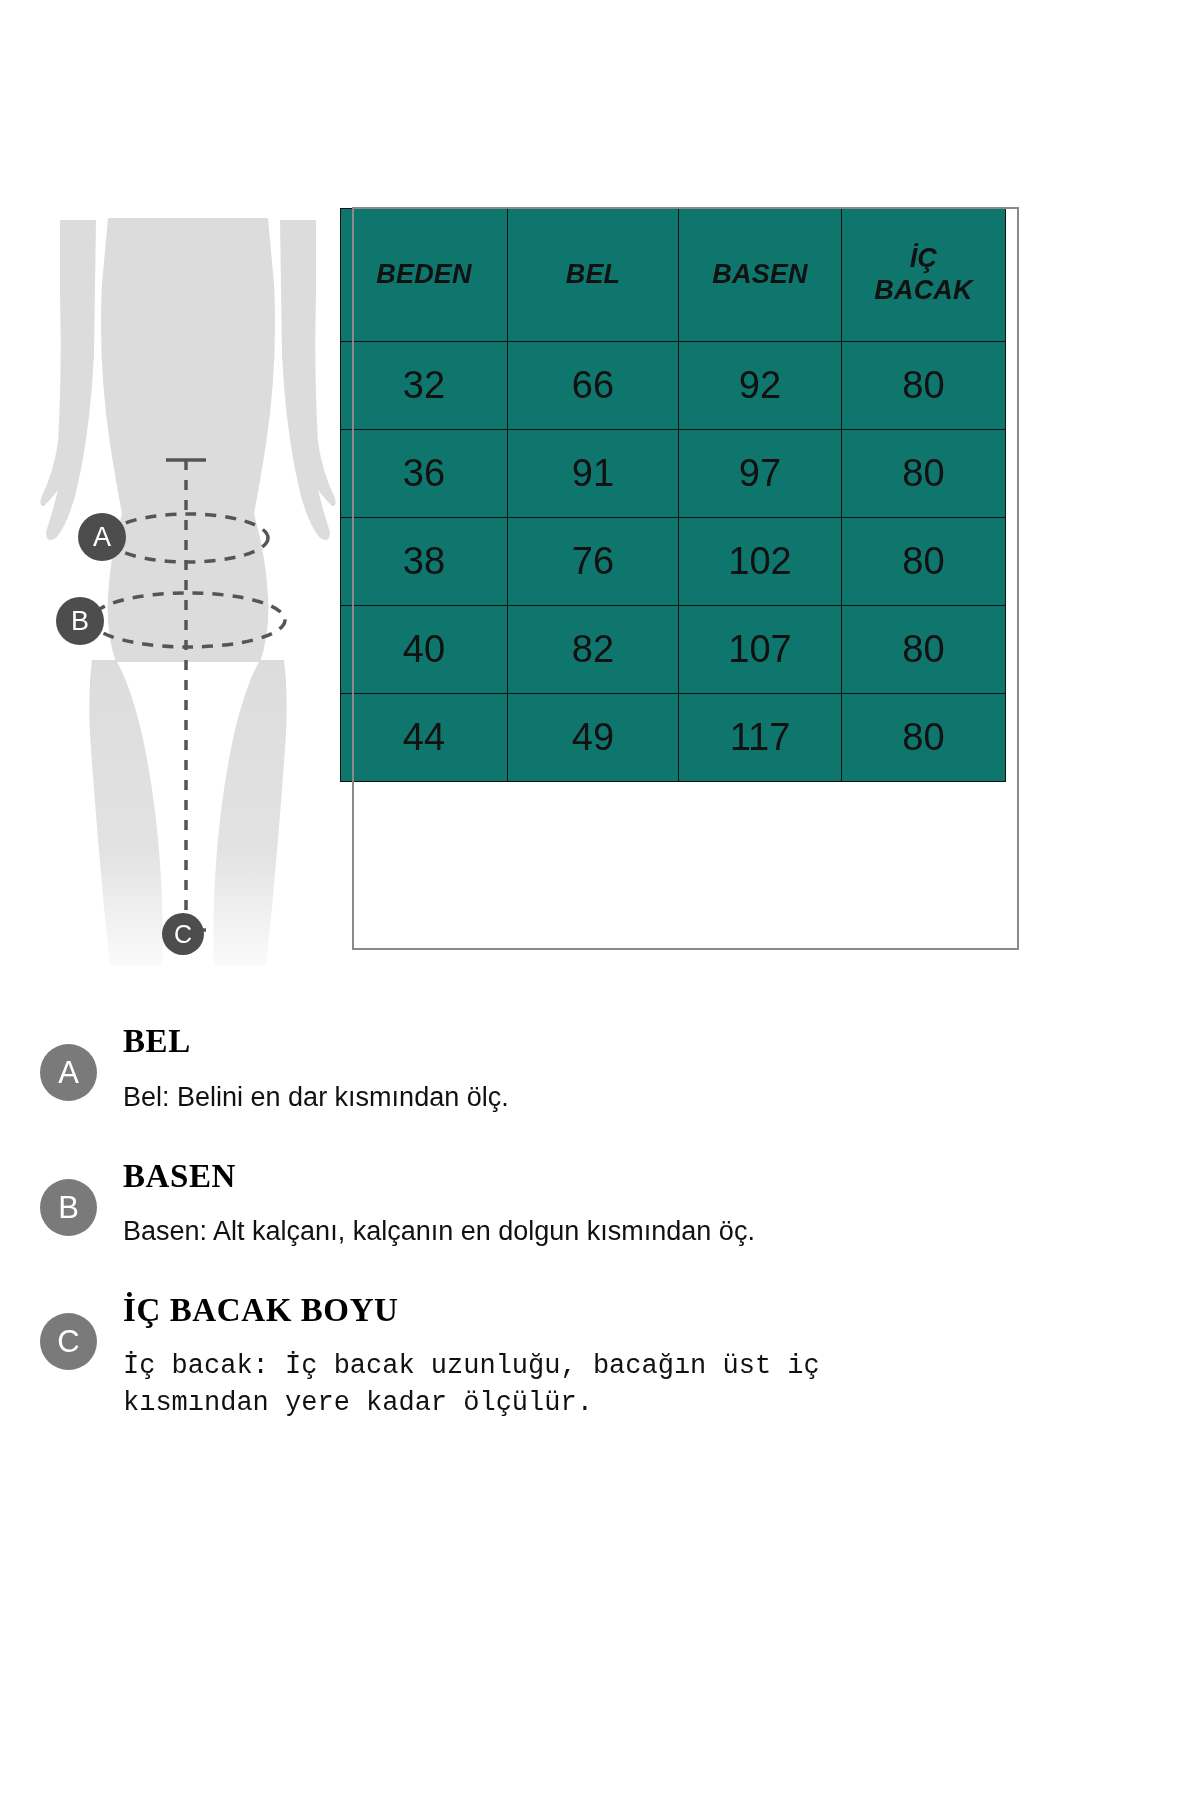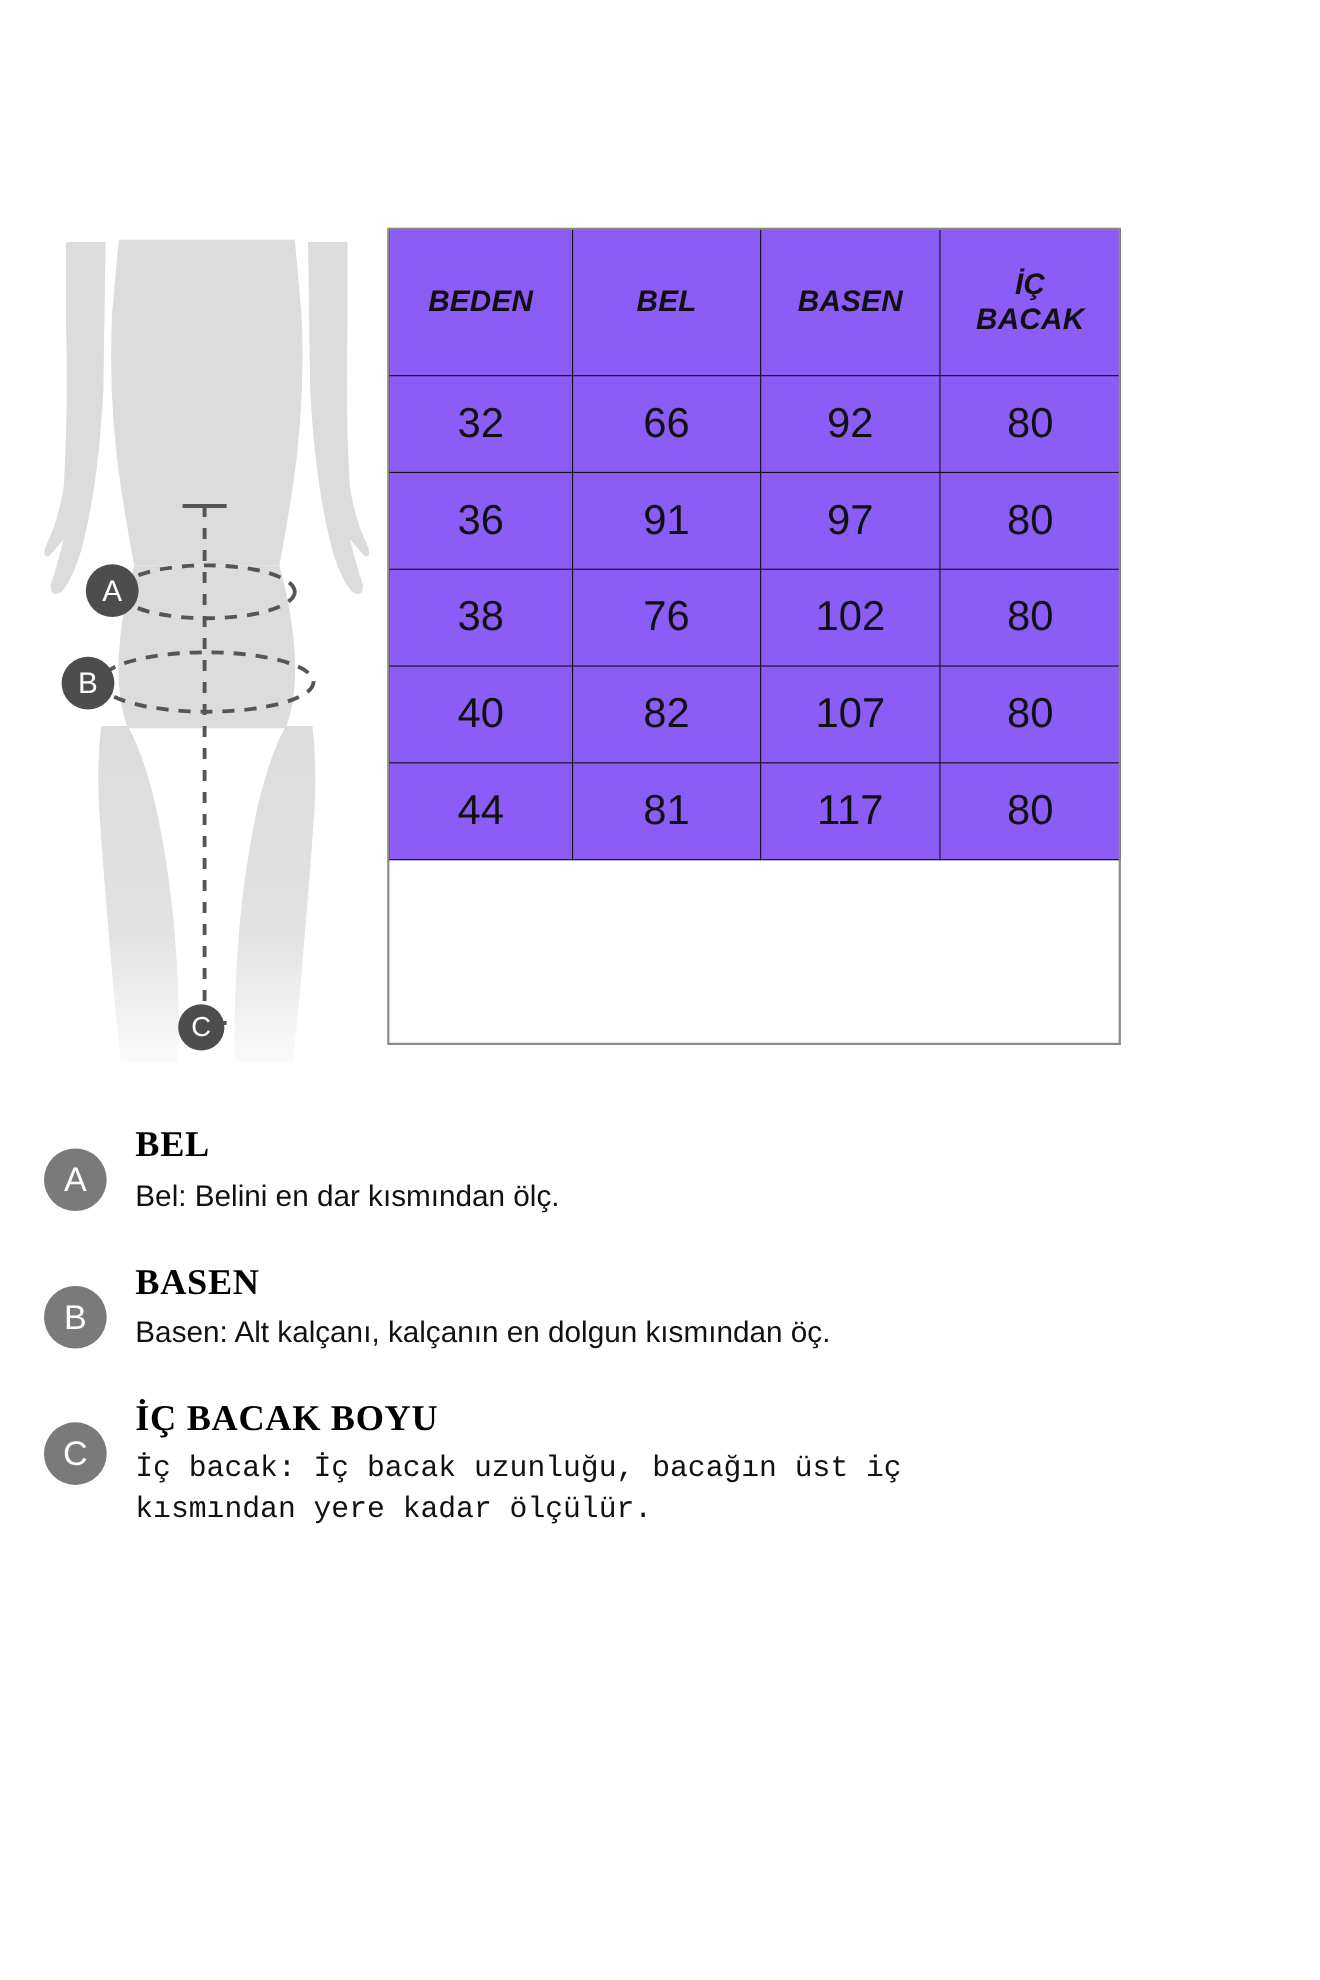--- a/index.html
+++ b/index.html
@@ -31,24 +31,24 @@
     font-weight: 400;
     line-height: 1;
   }
   .marker-a { left: 40px;  top: 299px; width: 48px; height: 48px; font-size: 27px; }
   .marker-b { left: 18px;  top: 383px; width: 48px; height: 48px; font-size: 27px; }
   .marker-c { left: 124px; top: 699px; width: 42px; height: 42px; font-size: 25px; }
 
   
   .size-table {
     position: absolute;
-    left: 353px; top: 208px;
+    left: 340px; top: 208px;
     width: 665px;
     border-collapse: collapse;
-    background: #8b5cf6;
+    background: #0f766e;
     table-layout: fixed;
   }
   .size-table td, .size-table th {
     border: 1px solid #111111;
     text-align: center;
     vertical-align: middle;
     color: #111111;
   }
   .size-table thead th {
     height: 133px;
@@ -96,21 +96,21 @@
   .legend-text { margin-left: 26px; }
   .legend-title {
     font-family: "Liberation Serif", serif;
     font-weight: bold;
     font-size: 33px;
     color: #000000;
     letter-spacing: 0.6px;
     line-height: 1.2;
   }
   .legend-desc {
-    margin-top: 7px;
+    margin-top: 17px;
     font-family: "Liberation Sans", sans-serif;
     font-size: 27px;
     color: #111111;
     line-height: 1.37;
     max-width: 770px;
   }
 </style>
 </head>
 <body>
 
@@ -190,21 +190,21 @@
         <td>80</td>
       </tr>
       <tr>
         <td>40</td>
         <td>82</td>
         <td>107</td>
         <td>80</td>
       </tr>
       <tr>
         <td>44</td>
-        <td>81</td>
+        <td>49</td>
         <td>117</td>
         <td>80</td>
       </tr>
     </tbody>
   </table>
   <div class="table-frame"></div>
 
   <div class="legend">
 
     <div class="legend-row">

